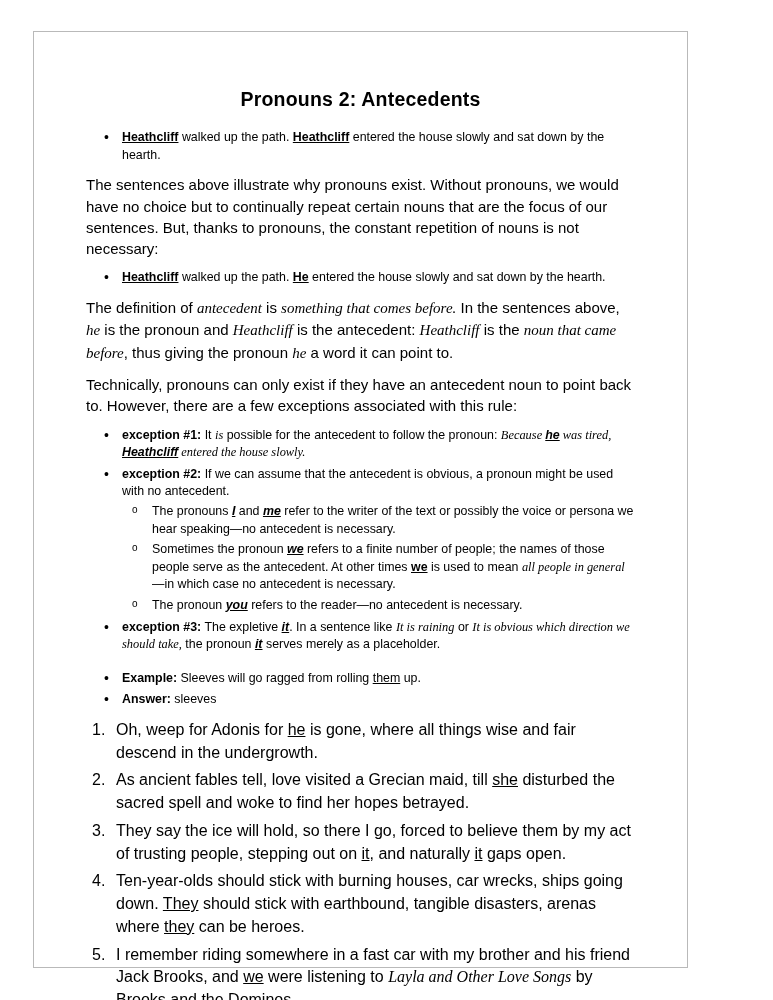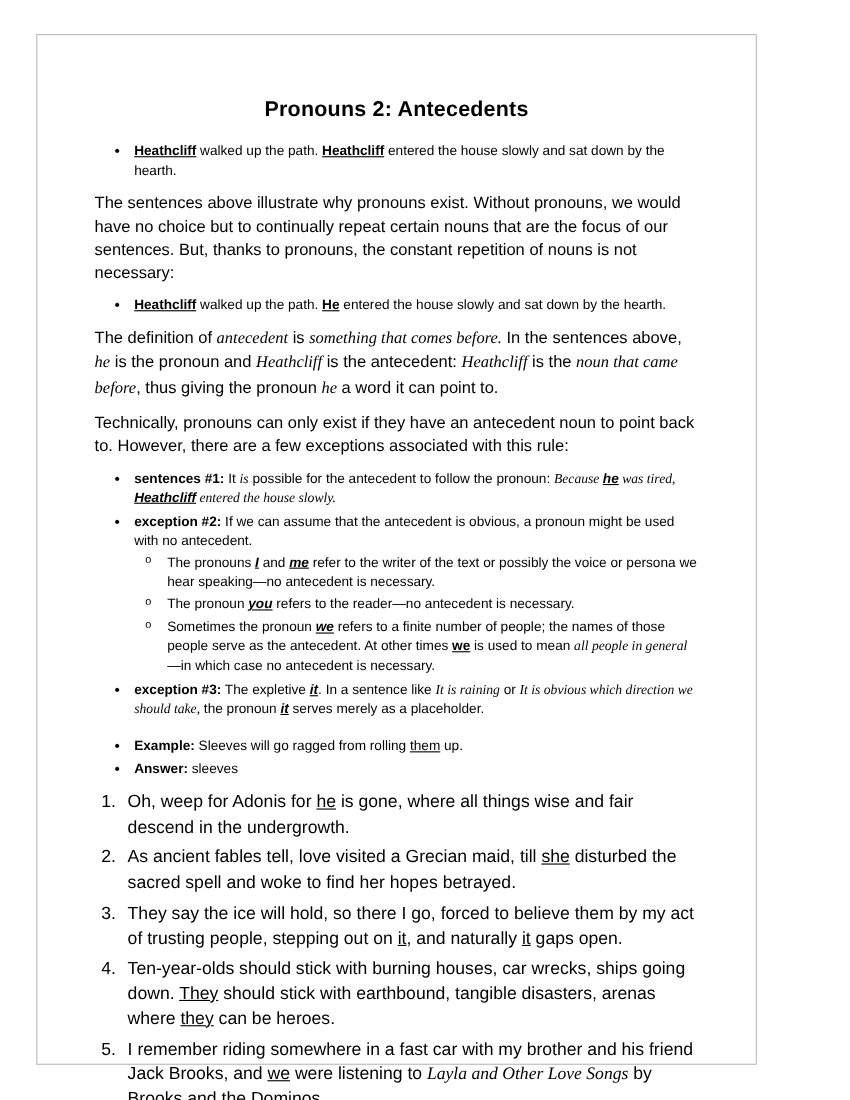--- a/index.html
+++ b/index.html
@@ -130,28 +130,28 @@
     <ul class="bullets">
       <li><span><span class="bu">Heathcliff</span><span> walked up the path. </span><span class="bu">He</span><span> entered the house slowly and sat down by the hearth.</span></span></li>
     </ul>
 
     <p><span><span>The definition of </span><span class="i">antecedent</span><span> is </span><span class="i">something that comes before.</span><span> In the sentences above, </span><span class="i">he</span><span> is the pronoun and </span><span class="i">Heathcliff</span><span> is the antecedent: </span><span class="i">Heathcliff</span><span> is the </span><span class="i">noun that came before</span><span>, thus giving the pronoun </span><span class="i">he</span><span> a word it can point to.</span></span></p>
 
     <p>Technically, pronouns can only exist if they have an antecedent noun to point back to. However, there are a few exceptions associated with this rule:</p>
 
     <ul class="bullets">
       <li>
-        <span><span class="b">sentences #1:</span><span> It </span><span class="i">is</span><span> possible for the antecedent to follow the pronoun: </span><span class="i">Because </span><span class="biu">he</span><span class="i"> was tired, </span><span class="biu">Heathcliff</span><span class="i"> entered the house slowly.</span></span>
+        <span><span class="b">exception #1:</span><span> It </span><span class="i">is</span><span> possible for the antecedent to follow the pronoun: </span><span class="i">Because </span><span class="biu">he</span><span class="i"> was tired, </span><span class="biu">Heathcliff</span><span class="i"> entered the house slowly.</span></span>
       </li>
       <li>
         <span><span class="b">exception #2:</span><span> If we can assume that the antecedent is obvious, a pronoun might be used with no antecedent.</span></span>
         <ul class="sub">
           <li><span><span>The pronouns </span><span class="biu">I</span><span> and </span><span class="biu">me</span><span> refer to the writer of the text or possibly the voice or persona we hear speaking—no antecedent is necessary.</span></span></li>
+          <li><span><span>Sometimes the pronoun </span><span class="biu">we</span><span> refers to a finite number of people; the names of those people serve as the antecedent. At other times </span><span class="bu">we</span><span> is used to mean </span><span class="i">all people in general</span><span>—in which case no antecedent is necessary.</span></span></li>
           <li><span><span>The pronoun </span><span class="biu">you</span><span> refers to the reader—no antecedent is necessary.</span></span></li>
-          <li><span><span>Sometimes the pronoun </span><span class="biu">we</span><span> refers to a finite number of people; the names of those people serve as the antecedent. At other times </span><span class="bu">we</span><span> is used to mean </span><span class="i">all people in general</span><span>—in which case no antecedent is necessary.</span></span></li>
         </ul>
       </li>
       <li>
         <span><span class="b">exception #3:</span><span> The expletive </span><span class="biu">it</span><span>. In a sentence like </span><span class="i">It is raining</span><span> or </span><span class="i">It is obvious which direction we should take,</span><span> the pronoun </span><span class="biu">it</span><span> serves merely as a placeholder.</span></span>
       </li>
     </ul>
 
     <div class="section-gap"></div>
 
 

